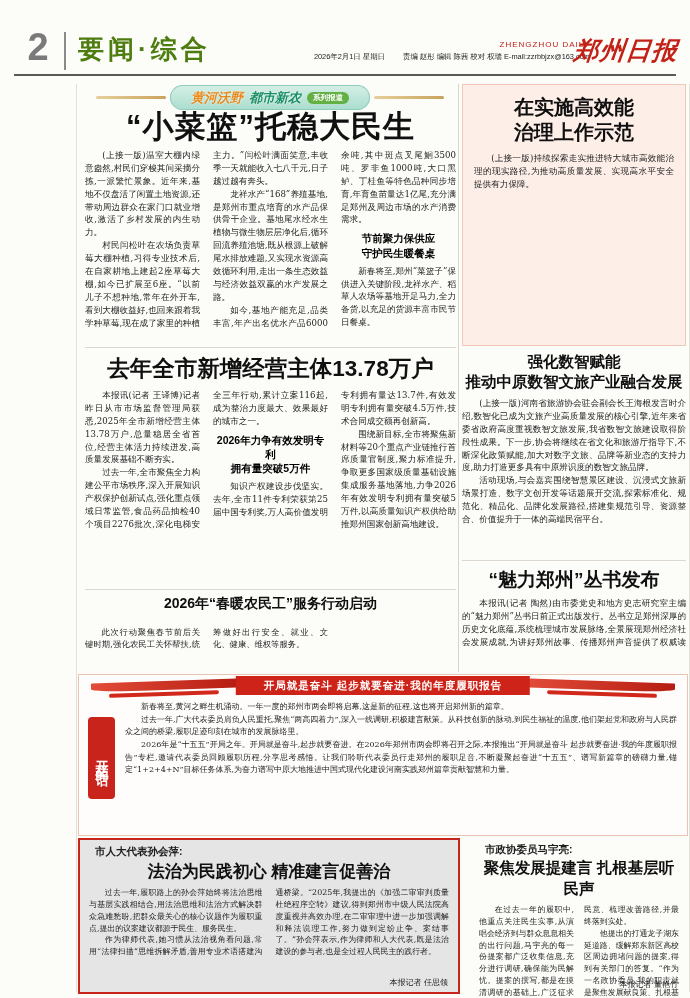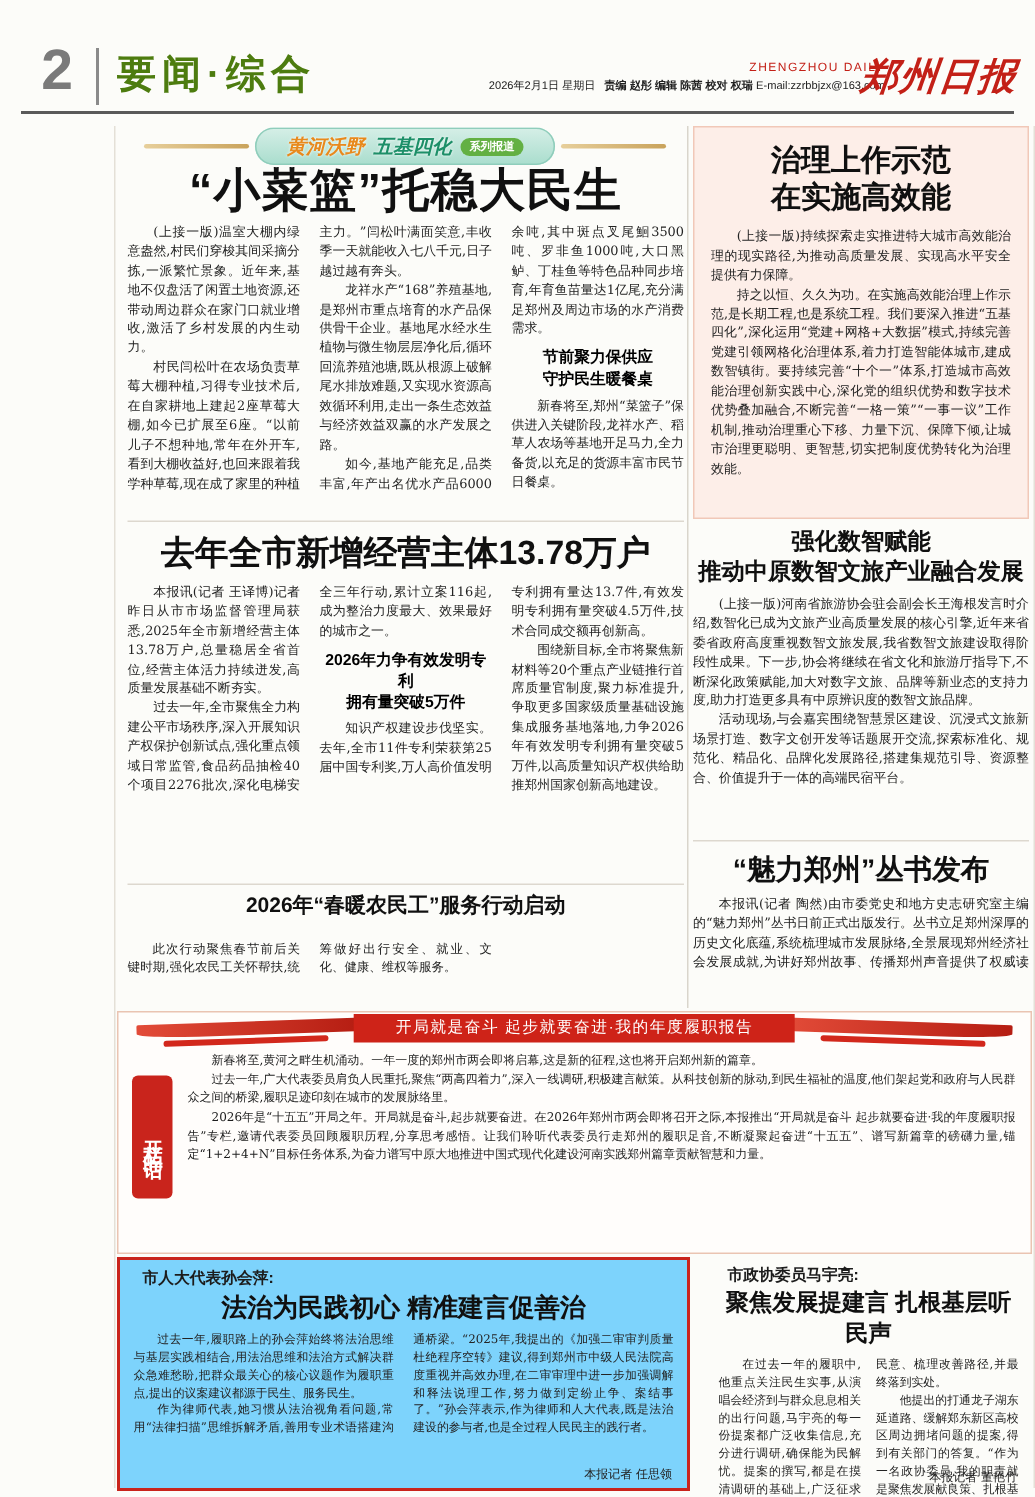--- a/index.html
+++ b/index.html
@@ -5,21 +5,21 @@
   html,body{margin:0;padding:0;}
   body{width:690px;height:998px;position:relative;background:#fcfcf9;color:#1c1c1c;
        font-family:"Liberation Sans","DejaVu Sans",sans-serif;overflow:hidden;}
   .abs{position:absolute;}
   
   .pagenum{left:16px;top:26px;width:44px;text-align:center;font-size:38px;font-weight:bold;color:#7a7a7a;}
   .pn-sep{left:64px;top:32px;width:2px;height:38px;background:#8a8a8a;}
   .section-name{left:78px;top:32px;font-size:26px;font-weight:900;letter-spacing:4px;color:#4d7c0f;}
   .mh-en{right:100px;top:40px;font-size:8px;font-weight:normal;color:#c32017;letter-spacing:1px;}
   .dateline{right:100px;top:52px;font-size:7.4px;color:#222;white-space:nowrap;}
-  .dateline b{font-weight:bold;margin-left:4px;}
+  .dateline b{font-weight:normal;margin-left:16px;}
   .masthead{right:12px;top:34px;font-size:25px;font-weight:bold;font-style:italic;color:#c32017;
             transform:skewX(-6deg);letter-spacing:1px;}
   .header-rule{left:14px;top:74px;width:662px;height:2px;background:#5a5a5a;}
   .edge{top:84px;height:908px;width:1px;background:#e4e0d7;}
   
   .cols{column-gap:13px;font-family:"DejaVu Serif","Liberation Serif",serif;
         font-size:8.6px;line-height:1.5;text-align:justify;color:#232323;overflow:hidden;}
   .bp{margin:0;text-indent:2em;}
   .colhead{font-family:"Liberation Sans","DejaVu Sans",sans-serif;font-weight:800;text-align:center;
            font-size:10.5px;line-height:1.35;margin:5px 0;color:#000;break-inside:avoid;}
@@ -51,36 +51,36 @@
   .r-div{left:462px;top:560px;width:224px;}
   .r2-h{left:462px;top:567px;width:224px;font-size:19px;}
   .r2-body{left:462px;top:597px;width:224px;height:74px;column-count:1;font-size:8.6px;}
   
   .a3-div{left:85px;top:589px;width:371px;}
   .a3-h{left:85px;top:595px;width:371px;font-size:14px;}
   .a3-cols{left:85px;top:626px;width:371px;height:46px;column-count:3;font-size:8.3px;}
   
   .feature{left:78px;top:674px;width:610px;height:162px;border:1px solid #eac4b2;background:#fffdfb;box-sizing:border-box;}
   .ribbon{position:absolute;left:50%;transform:translateX(-50%);top:1px;height:19px;line-height:19px;
-          background:#ce2318;color:#fff;font-size:10.5px;font-weight:400;padding:0 28px;letter-spacing:1px;}
+          background:#ce2318;color:#fff;font-size:10.5px;font-weight:700;padding:0 28px;letter-spacing:1px;}
   .wing{position:absolute;height:9px;background:linear-gradient(90deg,#e24b38,#b51d12);top:6px;}
   .wing.l{left:12px;width:150px;border-radius:2px 8px 8px 60%;transform:rotate(-2deg);}
   .wing.r{right:12px;width:150px;border-radius:8px 2px 60% 8px;transform:rotate(2deg);}
   .wing2{position:absolute;height:4px;background:#d2281c;top:17px;border-radius:3px;}
   .wing2.l{left:30px;width:110px;transform:rotate(-2deg);}
   .wing2.r{right:30px;width:110px;transform:rotate(2deg);}
   .seal{position:absolute;left:9px;top:42px;width:27px;height:82px;background:#c9241c;border-radius:4px;
         color:#fff;display:flex;align-items:center;justify-content:center;
         writing-mode:vertical-rl;text-orientation:upright;font-size:13px;font-weight:700;letter-spacing:4px;}
   .intro{position:absolute;left:46px;right:10px;top:26px;bottom:6px;
          font-family:"DejaVu Serif","Liberation Serif",serif;font-size:8px;line-height:1.58;
          text-align:justify;overflow:hidden;}
   
   .rep{box-sizing:border-box;padding:5px 9px;}
-  .rep-left{left:78px;top:838px;width:382px;height:156px;border:2px solid #c9241c;background:#7dd3fc;}
+  .rep-left{left:78px;top:838px;width:382px;height:156px;border:2px solid #c9241c;background:#e5e5e5;}
   .rep-right{left:470px;top:838px;width:218px;height:156px;}
   .kicker{font-size:10.5px;font-weight:700;margin-left:6px;}
   .rep-h{font-size:17px;margin-top:1px;}
   .rep-right .rep-h{font-size:15.5px;}
   .rep-body{margin-top:4px;column-count:2;height:96px;font-size:7.9px;line-height:1.5;}
   .rep-right .rep-body{column-gap:10px;height:100px;}
   .byline{position:absolute;right:10px;bottom:4px;font-size:8px;color:#222;
           font-family:"DejaVu Serif","Liberation Serif",serif;}
 </style>
 </head>
@@ -97,44 +97,43 @@
 </div>
 <div class="abs masthead">郑州日报</div>
 <div class="abs header-rule"></div>
 <div class="abs edge" style="left:76px;"></div>
 <div class="abs edge" style="left:689px;"></div>
 
 <div class="abs badge-line" style="left:96px;"></div>
 <div class="abs badge-line" style="left:374px;"></div>
 <div class="abs badge">
   <span class="t1">黄河沃野</span>
-  <span class="t2">五基四化</span>
+  <span class="t2">都市新农</span>
   <span class="tag">系列报道</span>
 </div>
 <div class="abs hl lead-h">“小菜篮”托稳大民生</div>
 <div class="abs cols lead-cols">
     <p class="bp">(上接一版)温室大棚内绿意盎然,村民们穿梭其间采摘分拣,一派繁忙景象。近年来,基地不仅盘活了闲置土地资源,还带动周边群众在家门口就业增收,激活了乡村发展的内生动力。</p>
     <p class="bp">村民闫松叶在农场负责草莓大棚种植,习得专业技术后,在自家耕地上建起2座草莓大棚,如今已扩展至6座。“以前儿子不想种地,常年在外开车,看到大棚收益好,也回来跟着我学种草莓,现在成了家里的种植主力。”闫松叶满面笑意,丰收季一天就能收入七八千元,日子越过越有奔头。</p>
     <p class="bp">龙祥水产“168”养殖基地,是郑州市重点培育的水产品保供骨干企业。基地尾水经水生植物与微生物层层净化后,循环回流养殖池塘,既从根源上破解尾水排放难题,又实现水资源高效循环利用,走出一条生态效益与经济效益双赢的水产发展之路。</p>
     <p class="bp">如今,基地产能充足,品类丰富,年产出名优水产品6000余吨,其中斑点叉尾鮰3500吨、罗非鱼1000吨,大口黑鲈、丁桂鱼等特色品种同步培育,年育鱼苗量达1亿尾,充分满足郑州及周边市场的水产消费需求。</p>
     <div class="colhead">
       <div>节前聚力保供应</div>
       <div>守护民生暖餐桌</div>
     </div>
     <p class="bp">新春将至,郑州“菜篮子”保供进入关键阶段,龙祥水产、稻草人农场等基地开足马力,全力备货,以充足的货源丰富市民节日餐桌。</p>
   </div>
 
 <div class="abs gov-box">
   <div class="hl gov-h">
+    <div>在实施高效能</div>
     <div>治理上作示范</div>
-    <div>在实施高效能</div>
   </div>
   <div class="cols gov-body">
       <p class="bp">(上接一版)持续探索走实推进特大城市高效能治理的现实路径,为推动高质量发展、实现高水平安全提供有力保障。</p>
-      <p class="bp">持之以恒、久久为功。在实施高效能治理上作示范,是长期工程,也是系统工程。我们要深入推进“五基四化”,深化运用“党建+网格+大数据”模式,持续完善党建引领网格化治理体系,着力打造智能体城市,建成数智镇街。要持续完善“十个一”体系,打造城市高效能治理创新实践中心,深化党的组织优势和数字技术优势叠加融合,不断完善“一格一策”“一事一议”工作机制,推动治理重心下移、力量下沉、保障下倾,让城市治理更聪明、更智慧,切实把制度优势转化为治理效能。</p>
     </div>
 </div>
 <div class="abs vdiv"></div>
 
 <div class="abs thin-div a2-div"></div>
 <div class="abs hl a2-h">去年全市新增经营主体13.78万户</div>
 <div class="abs cols a2-cols">
     <p class="bp">本报讯(记者 王译博)记者昨日从市市场监督管理局获悉,2025年全市新增经营主体13.78万户,总量稳居全省首位,经营主体活力持续迸发,高质量发展基础不断夯实。</p>
     <p class="bp">过去一年,全市聚焦全力构建公平市场秩序,深入开展知识产权保护创新试点,强化重点领域日常监管,食品药品抽检40个项目2276批次,深化电梯安全三年行动,累计立案116起,成为整治力度最大、效果最好的城市之一。</p>
     <div class="colhead">

